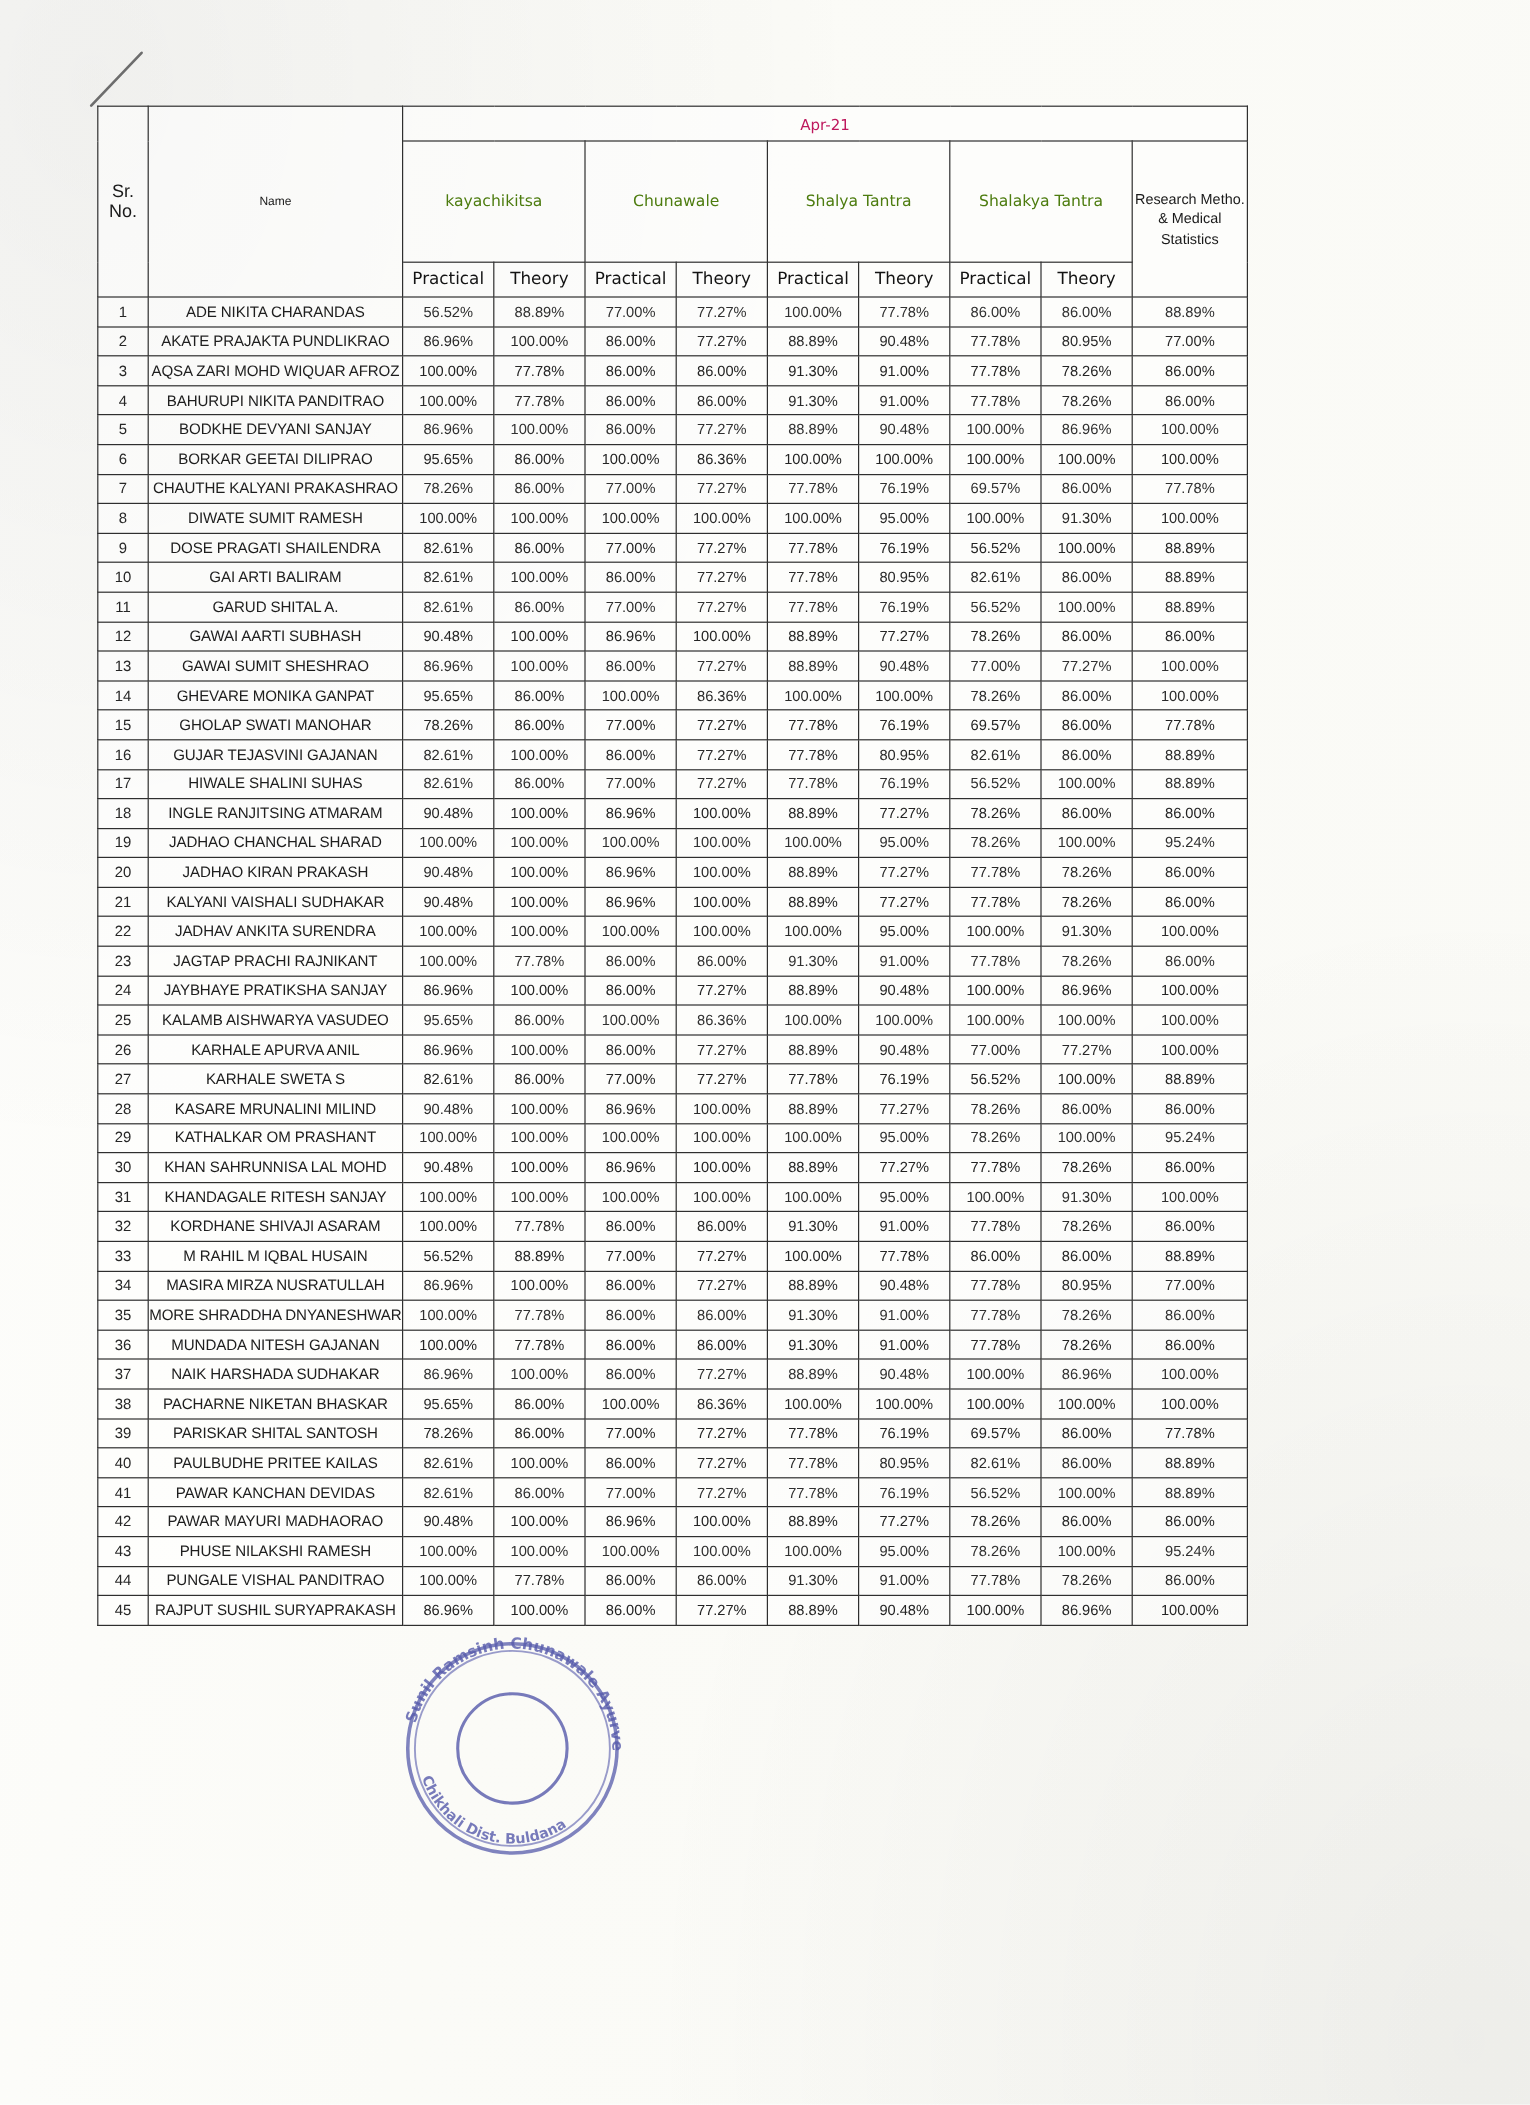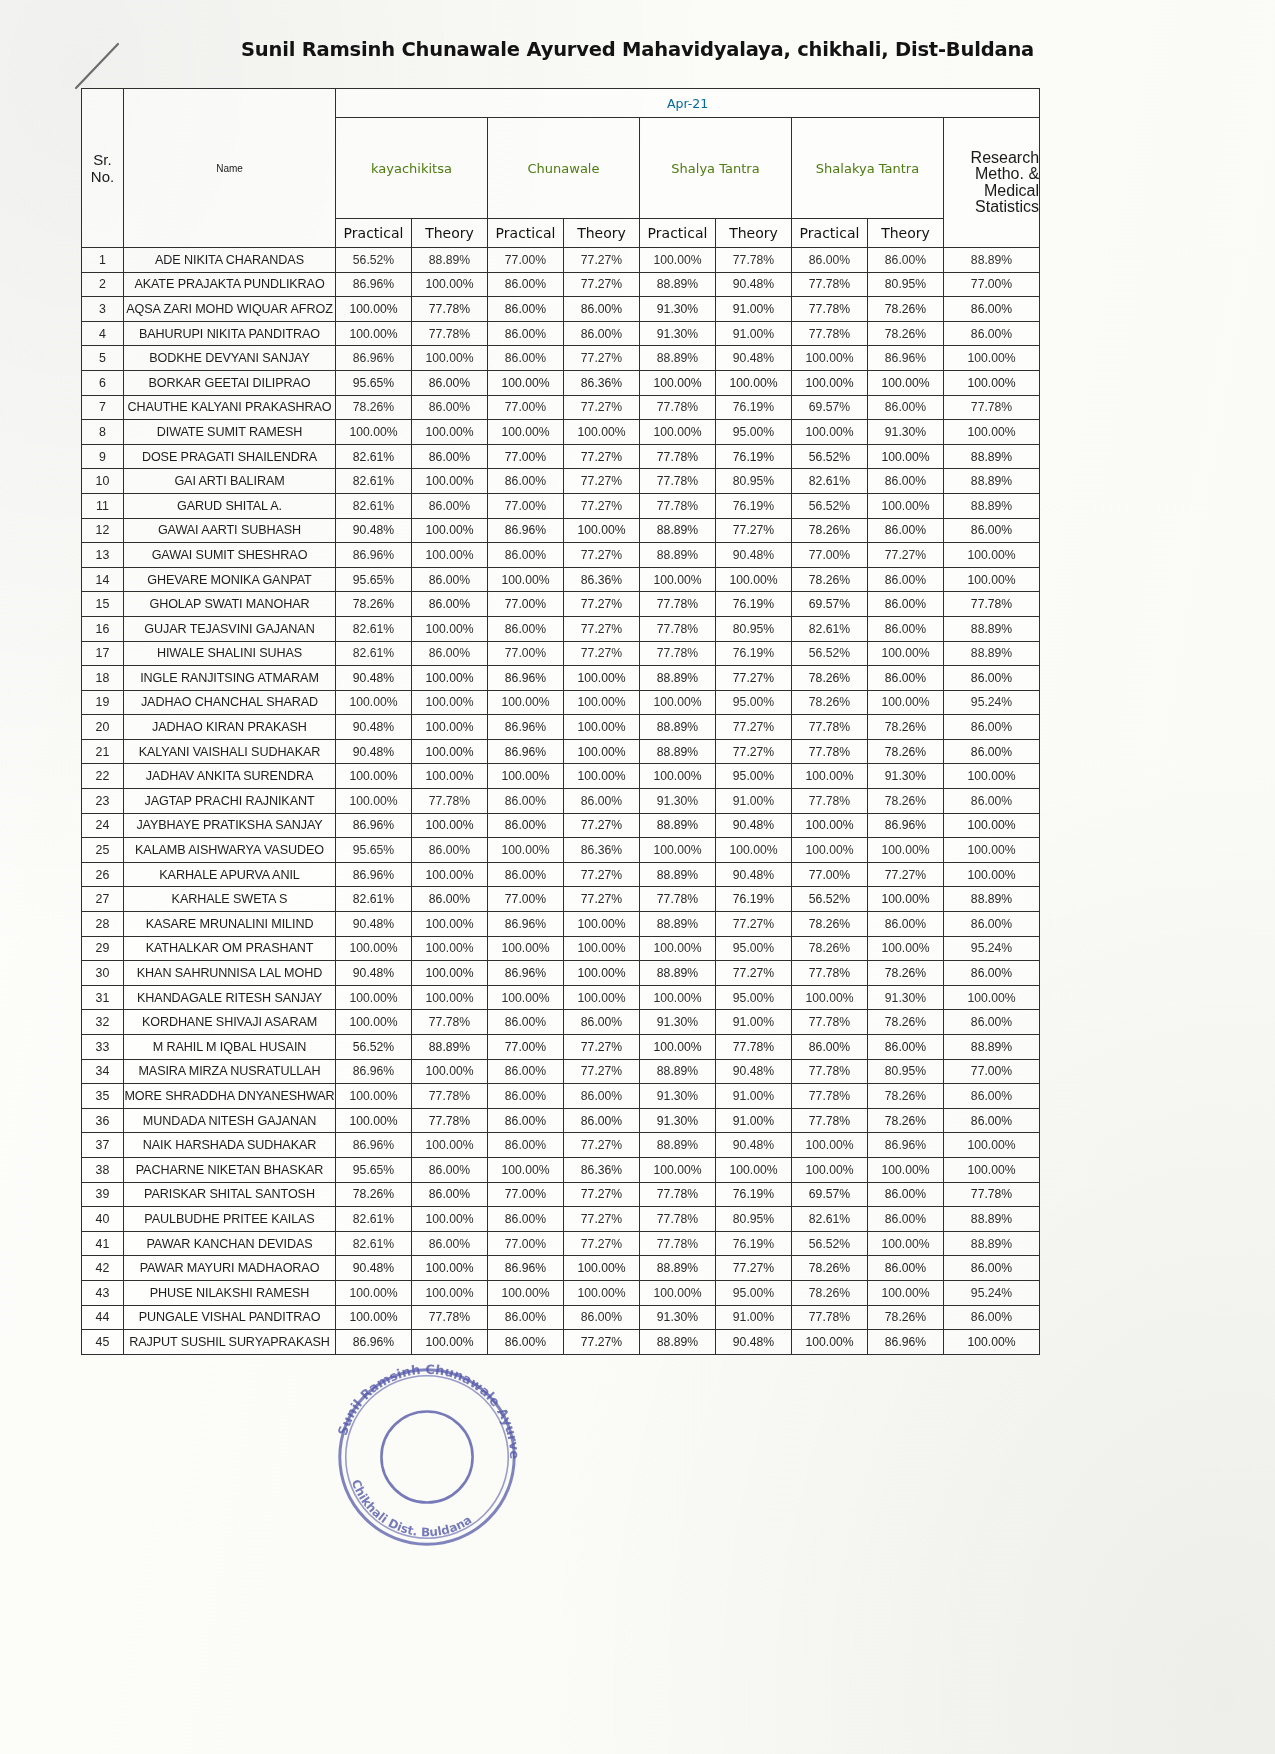--- a/index.html
+++ b/index.html
@@ -83,43 +83,43 @@
     padding: 0;
     vertical-align: middle;
     font-weight: normal;
   }
 
   .hdr-month {
     height: 28px;
     text-align: center;
     font-size: 12.5px;
     font-family: "DejaVu Sans", sans-serif;
-    color: #0369a1;
+    color: #be185d;
   }
 
   .hdr-sub {
     height: 100px;
     text-align: center;
     font-size: 13px;
     font-family: "DejaVu Sans", sans-serif;
     color: #4d7c0f;
   }
   .hdr-srno {
     font-size: 15px;
     line-height: 17px;
     text-align: center;
   }
   .hdr-name {
     font-size: 10px;
     text-align: center;
   }
   .hdr-research {
-    font-size: 16px;
+    font-size: 12px;
     line-height: 16.5px;
-    text-align: right;
+    text-align: center;
     padding-left: 6px;
   }
 
   .hdr-pt {
     height: 28px;
     text-align: center;
     font-size: 14px;
     font-weight: bold;
     font-family: "DejaVu Sans", sans-serif;
     color: #131313;
@@ -166,21 +166,20 @@
 
 <div class="page"></div>
 
 <div class="sheet">
 
   <svg class="corner-mark" viewBox="0 0 52 52">
     <line x1="4" y1="48" x2="46" y2="4" stroke="#6d6d6d" stroke-width="2.2" stroke-linecap="round"></line>
   </svg>
 
   <div class="title-block">
-    <div class="title-line">Sunil Ramsinh Chunawale Ayurved Mahavidyalaya, chikhali, Dist-Buldana</div>
   </div>
 
   <table class="grid">
     <colgroup>
       <col style="width:42px">
       <col style="width:212px">
       <col style="width:76px">
         <col style="width:76px">
       <col style="width:76px">
         <col style="width:76px">

